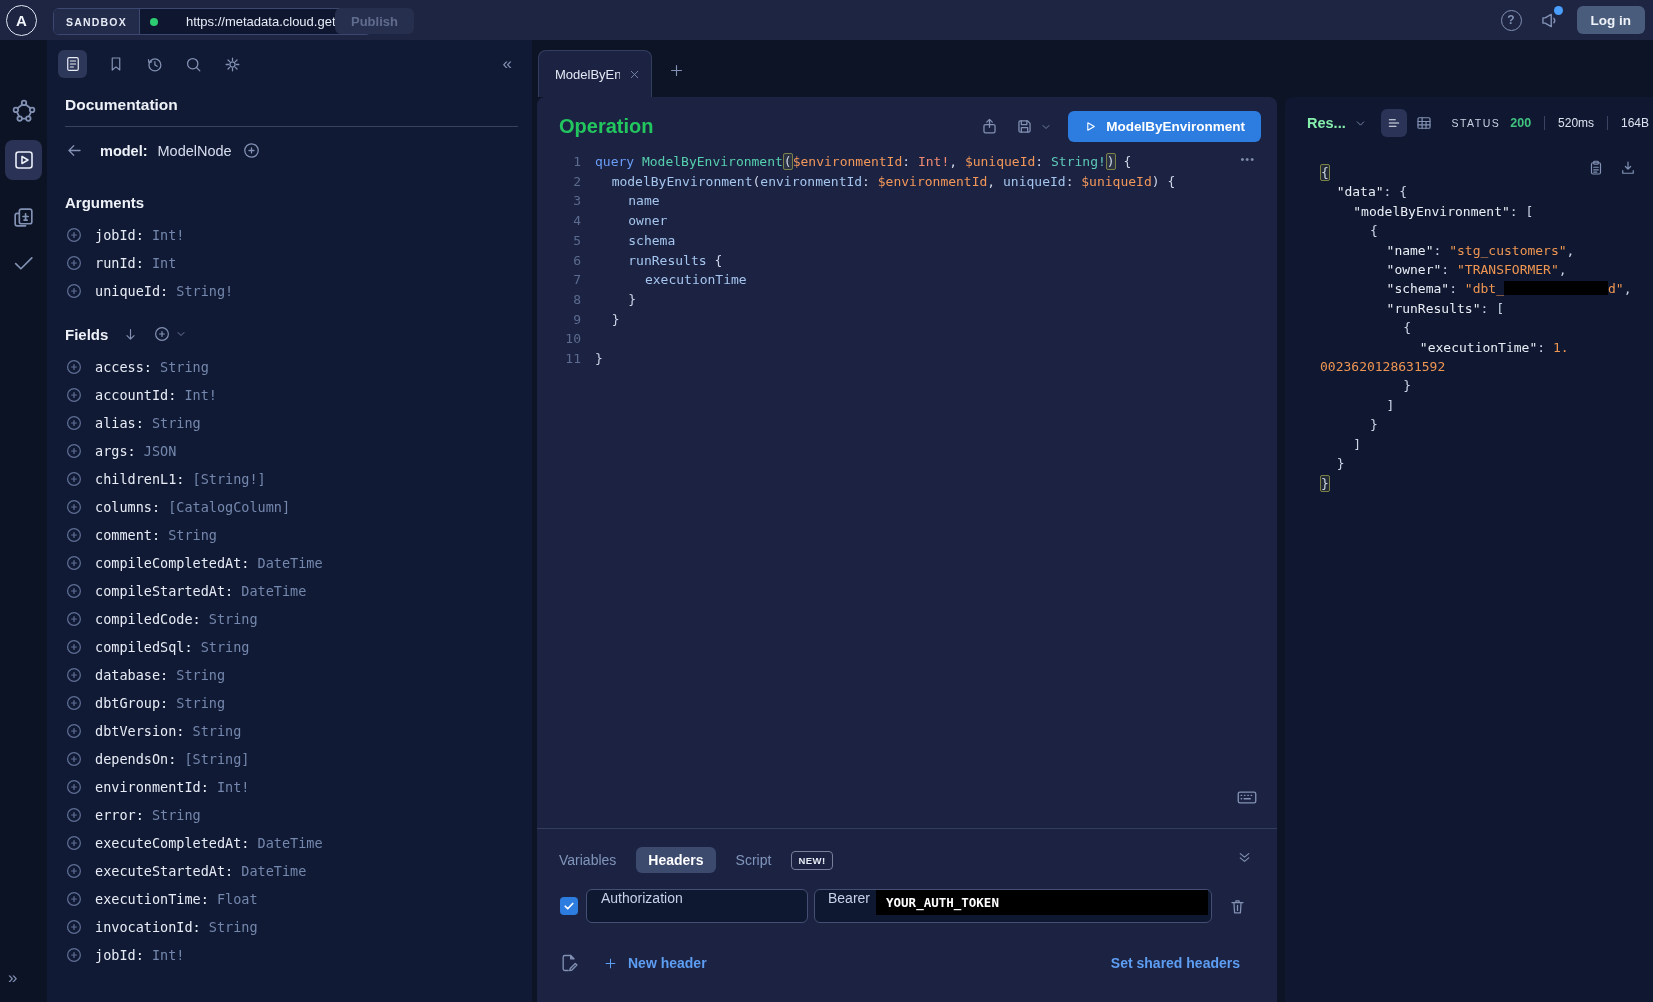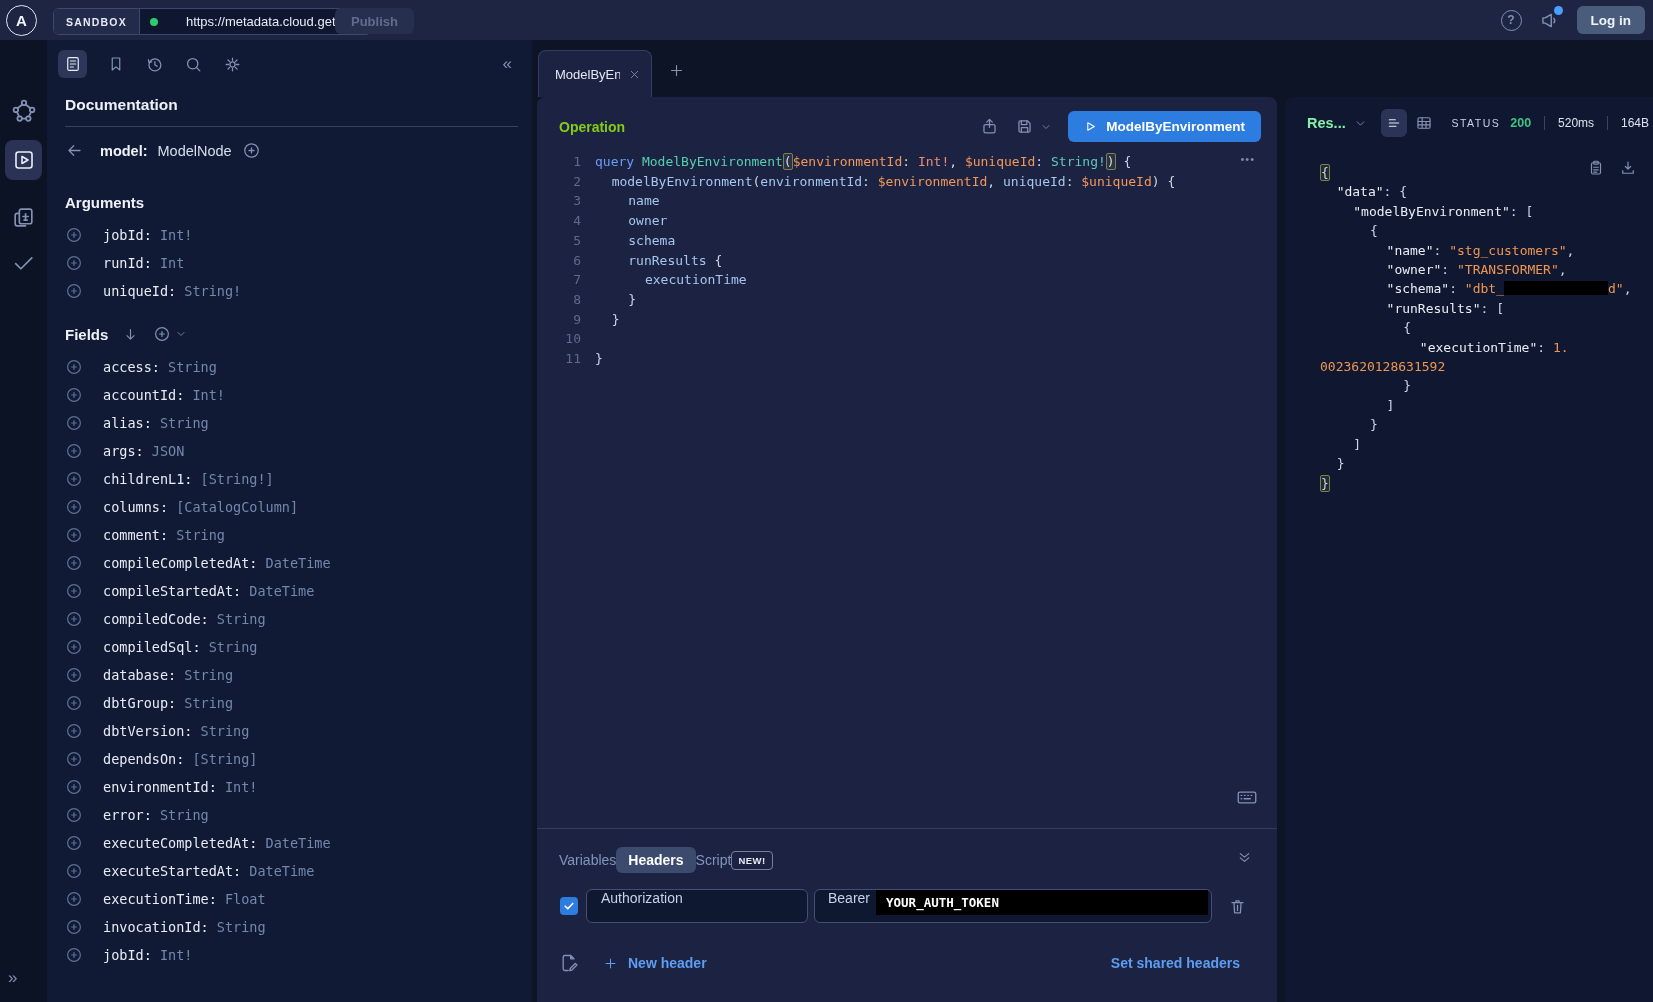--- a/index.html
+++ b/index.html
@@ -43,35 +43,35 @@
   .doc-toolbar{display:flex;align-items:center;height:48px;padding-left:11px;gap:20px;}
   .doc-tool-pill{width:29px;height:28px;background:#2c3759;border-radius:6px;display:flex;align-items:center;justify-content:center;}
   .doc-collapse{position:absolute;right:20px;top:14px;font-size:17px;color:#8291b4;}
   .doc-body{padding:8px 14px 0 18px;}
   .doc-title{font-size:15.5px;font-weight:bold;color:#eef2f8;padding-bottom:12px;border-bottom:1px solid #38425f;}
   .doc-crumb{display:flex;align-items:center;gap:10px;margin-top:14px;font-size:14.5px;}
   .doc-crumb .crumb-label{font-weight:bold;color:#eef2f8;margin-left:6px;}
   .doc-crumb .crumb-type{color:#d7dff0;}
   .doc-h{font-size:15px;font-weight:bold;color:#eef2f8;margin-top:34px;}
   .doc-rows{margin-top:10px;}
-  .doc-row{display:flex;align-items:center;height:28px;gap:20px;}
+  .doc-row{display:flex;align-items:center;height:28px;gap:12px;}
   .fname{font-family:"DejaVu Sans Mono",monospace;font-size:13.5px;color:#e7ecf6;white-space:pre;}
   .ftype{font-family:"DejaVu Sans Mono",monospace;font-size:13.5px;color:#7487ad;white-space:pre;}
   .fields-head{display:flex;align-items:center;gap:14px;margin-top:20px;}
 
   
   .tab{position:absolute;left:538px;top:50px;width:114px;height:47px;background:#1c2342;border:1px solid #333d5e;border-bottom:none;
        border-radius:8px 8px 0 0;display:flex;align-items:center;padding:0 10px 0 16px;box-sizing:border-box;gap:8px;}
   .tab-title{font-size:13px;color:#e2e8f4;white-space:nowrap;overflow:hidden;flex:1;}
   .newtab{position:absolute;left:668px;top:62px;}
 
   
   .opcol{position:absolute;left:537px;top:97px;width:740px;height:905px;background:#1c2342;border-radius:8px 8px 0 0;}
   .op-header{display:flex;align-items:center;padding:14px 16px 0 22px;}
-  .op-title{font-size:14px;font-weight:bold;color:#84cc16;}
+  .op-title{font-size:20px;font-weight:bold;color:#22c55e;}
   .op-icons{margin-left:auto;display:flex;align-items:center;gap:16px;}
   .btn-run{height:31px;margin-left:16px;padding:0 16px;background:#2d7ce0;border:none;border-radius:6px;color:#fff;
        font-weight:bold;font-size:13.5px;display:flex;align-items:center;gap:9px;}
   .op-dots{position:absolute;right:22px;top:56px;color:#7f8cab;font-size:17px;letter-spacing:1px;}
   .kbd-icon{position:absolute;right:20px;top:693px;}
 
   
   .code{margin-top:10px;font-family:"DejaVu Sans Mono",monospace;font-size:13px;line-height:19.7px;}
   .code-line{display:flex;white-space:pre;}
   .code-line .ln{width:44px;text-align:right;padding-right:14px;color:#5b6a8e;flex:none;}
@@ -80,21 +80,21 @@
   .tk-op{color:#56cfae;}
   .tk-var{color:#f2975a;}
   .tk-ty{color:#ef8a70;}
   .tk-ty2{color:#5ec9b8;}
   .tk-fld{color:#a5c5ef;}
   .tk-p{color:#ccd6e8;}
   .tk-bm{color:#ccd6e8;border:1px solid #7c8148;background:rgba(124,129,72,.16);border-radius:2px;}
 
   
   .bottom{position:absolute;left:0;top:731px;width:740px;bottom:0;border-top:1px solid #333d5e;box-sizing:border-box;}
-  .btabs{display:flex;align-items:center;padding:18px 0 0 22px;}
+  .btabs{display:flex;align-items:center;gap:20px;padding:18px 0 0 22px;}
   .btab{font-size:14px;color:#8095bb;}
   .btab.sel{background:#3c4a6e;color:#ffffff;font-weight:bold;padding:5px 12px;border-radius:6px;}
   .new-badge{font-size:9.5px;font-weight:bold;color:#e6ebf5;border:1px solid #767f9a;border-radius:4px;padding:3px 6px;letter-spacing:.5px;}
   .bcollapse{position:absolute;right:24px;top:20px;}
   .hrow{display:flex;align-items:center;margin-top:16px;padding-left:23px;}
   .chk{width:18px;height:18px;background:#2d7ce0;border-radius:4px;display:flex;align-items:center;justify-content:center;flex:none;}
   .inp{height:34px;border:1px solid #454f73;border-radius:6px;background:#0e1830;display:flex;align-items:flex-start;
        font-size:14px;color:#c6d2e8;box-sizing:border-box;}
   .inp.name{width:222px;margin-left:8px;padding-left:14px;}
   .inp.value{width:398px;margin-left:6px;padding-left:13px;gap:6px;}

